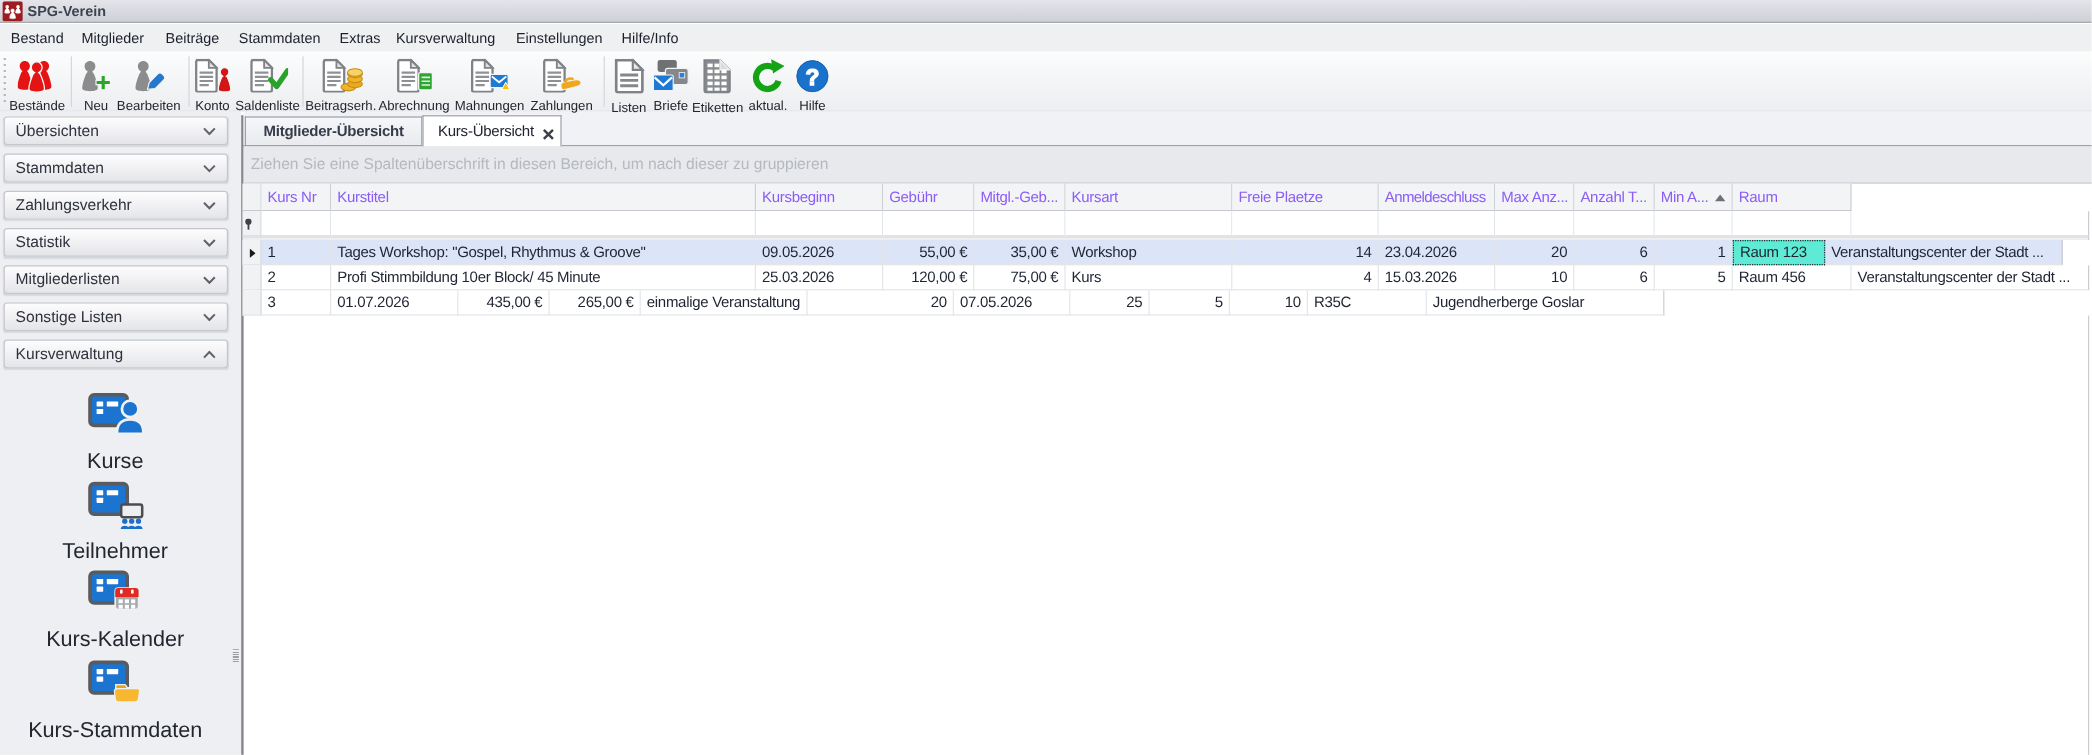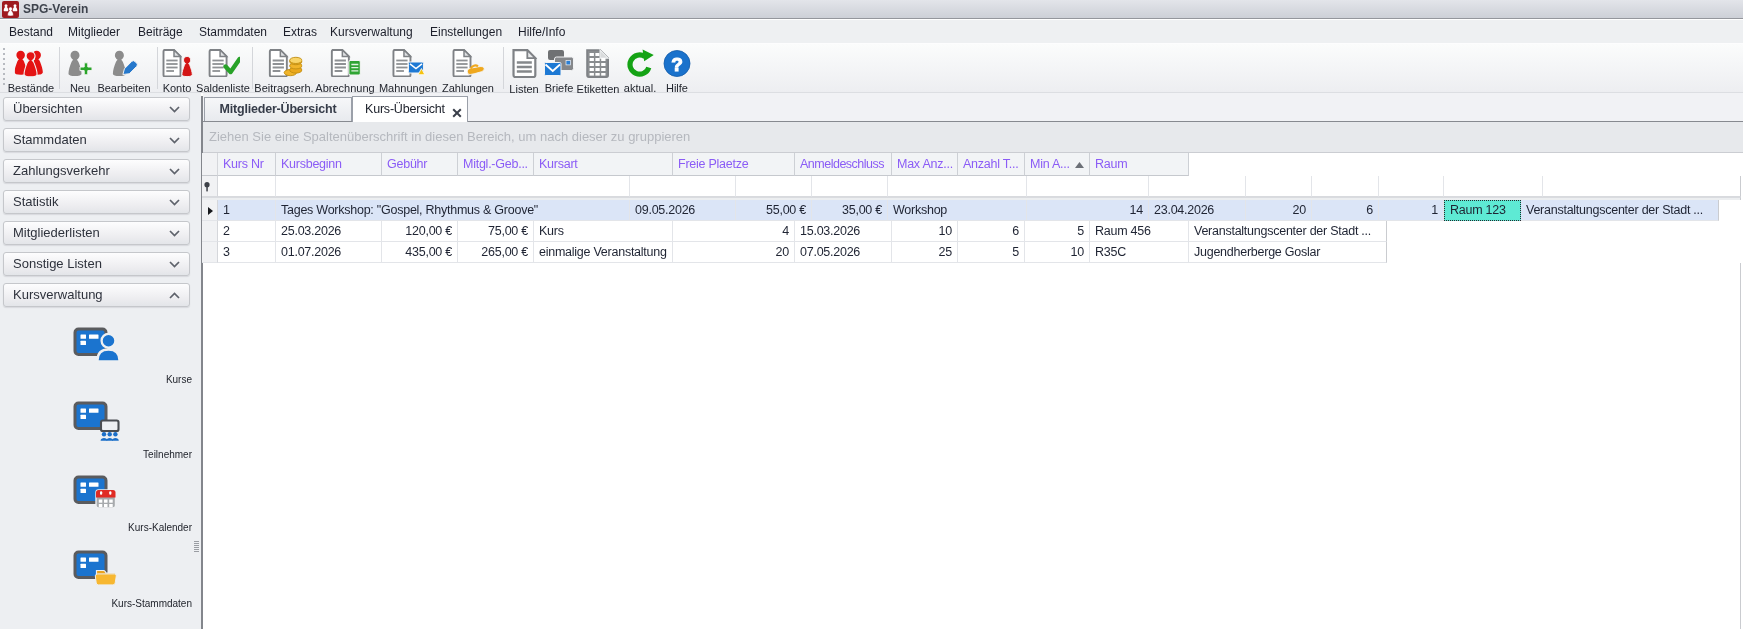--- a/index.html
+++ b/index.html
@@ -14,21 +14,21 @@
 .titem{top:49px;text-align:center;transform:translateX(-50%)}
 .titem .lbl{display:block;font-size:11px;color:#23262e;margin-top:1px}
 .tsep{top:47px;width:1px;height:42px;background:#d4d6da}
 #grip{left:3px;top:48px;width:2px;height:40px;background:repeating-linear-gradient(to bottom,#b7bac0 0 2px,transparent 2px 5px)}
 
 #sidebar{left:0;top:93px;width:201px;height:536px;background:#edeff2}
 #vline{left:201px;top:96px;width:2px;height:533px;background:#83868c}
 #tabstrip{left:203px;top:93px;width:1540px;height:28px;background:#f1f2f5}
 .acc{left:3px;width:187px;height:24px;border:1px solid #c5c7cb;border-radius:3px;background:linear-gradient(#fdfdfe,#ececef 70%,#e3e5e9);box-shadow:0 1px 1px rgba(60,60,70,.12);font-size:13px;color:#2e323c;line-height:22px;padding-left:9px}
 .chev{position:absolute;right:9px;top:8px}
-.navlbl{font-size:10px;color:#23262e;left:0;width:192px;text-align:right}
+.navlbl{font-size:18px;color:#23262e;left:0;width:192px;text-align:center}
 
 #tab1{left:204px;top:97px;width:148px;height:24px;background:linear-gradient(#f6f7f9,#e8eaee);border:1px solid #9ba0a9;border-bottom:none;font-size:12.5px;font-weight:bold;color:#363c49;text-align:center;line-height:23px;letter-spacing:-.2px}
 #tab2{left:352px;top:96px;width:116px;height:26px;background:#fff;border:1px solid #9ba0a9;border-bottom:none;font-size:12.5px;color:#20242e;line-height:25px;padding-left:12px;z-index:3;letter-spacing:-.2px}
 #darkline{left:203px;top:121px;width:1540px;height:1px;background:#878a90}
 #groupbar{left:203px;top:122px;width:1540px;height:31px;background:#e7e9ec;border-bottom:1px solid #cbcdd2;font-size:13px;color:#b5b8be;line-height:29px;padding-left:6px}
 
 .grow{position:absolute;left:202px;display:flex}
 .cell{border-right:1px solid #e3e5e9;border-bottom:1px solid #e3e5e9;padding:0 5px;font-size:12.5px;color:#1f2433;white-space:nowrap;overflow:hidden;letter-spacing:-.25px}
 .hcell{border-right:1px solid #cdd0d5;border-bottom:1px solid #c6c9ce;background:#f2f4f6;color:#8b5cf6;padding:0 5px;font-size:12.5px;white-space:nowrap;overflow:hidden;letter-spacing:-.25px}
 .fcell{border-right:1px solid #e3e5e9;border-bottom:1px solid #d8dade;background:#fff}
@@ -260,20 +260,21 @@
     <use href="#board"></use>
     <path d="M23.5 20.5 h7 q1 0 1.5.8 l1 1.7 h8.5 q1.5 0 1.5 1.5 v8.5 h-19.5 z" fill="#e9a31f" stroke="#eef0f2" stroke-width="1.2"></path>
     <path d="M22.3 25.8 q.3-1.9 2.3-1.9 h16.9 q2.1 0 1.8 2 l-1.1 7.1 q-.3 1.9-2.3 1.9 h-14.4 q-2 0-2.3-1.9 z" fill="#f7b731" stroke="#eef0f2" stroke-width="1"></path>
   </svg>
 <div class="abs navlbl" style="top:598px">Kurs-Stammdaten</div>
 <div class="abs" style="left:194px;top:541px;width:5px;height:12px;background:repeating-linear-gradient(to bottom,#9a9da3 0 1px,transparent 1px 2px)"></div>
 
 <div class="grow" style="top:153px;height:23px">
  <div class="hcell ind" style="width:16px"></div>
  <div class="hcell" style="width:58px;line-height:23px">Kurs Nr</div>
+ <div class="hcell" style="width:354px;line-height:23px">Kurstitel</div>
  <div class="hcell" style="width:106px;line-height:23px">Kursbeginn</div>
  <div class="hcell" style="width:76px;line-height:23px">Gebühr</div>
  <div class="hcell" style="width:76px;line-height:23px">Mitgl.-Geb...</div>
  <div class="hcell" style="width:139px;line-height:23px">Kursart</div>
  <div class="hcell" style="width:122px;line-height:23px">Freie Plaetze</div>
  <div class="hcell" style="width:97px;line-height:23px;letter-spacing:-.5px">Anmeldeschluss</div>
  <div class="hcell" style="width:66px;line-height:23px">Max Anz...</div>
  <div class="hcell" style="width:67px;line-height:23px">Anzahl T...</div>
  <div class="hcell" style="width:65px;line-height:23px">Min A... <svg width="9" height="6" style="float:right;margin-top:9px">
         <polygon points="4.5,0 9,6 0,6" fill="#6c7077"></polygon>
@@ -314,20 +315,21 @@
  <div class="cell sel" style="width:97px;line-height:20px">23.04.2026</div>
  <div class="cell sel num" style="width:66px;line-height:20px">20</div>
  <div class="cell sel num" style="width:67px;line-height:20px">6</div>
  <div class="cell sel num" style="width:65px;line-height:20px">1</div>
  <div class="cell" style="width:77px;line-height:18px;background:#5eead4;border:1px dotted #26282e">Raum 123</div>
  <div class="cell sel" style="width:198px;line-height:20px;border-right-color:#caccd0">Veranstaltungscenter der Stadt ...</div>
 </div>
 <div class="grow" style="top:221px;height:21px">
  <div class="cell ind" style="width:16px"></div>
  <div class="cell" style="width:58px;line-height:20px">2</div>
+ <div class="cell" style="width:354px;line-height:20px">Profi Stimmbildung 10er Block/ 45 Minute</div>
  <div class="cell" style="width:106px;line-height:20px">25.03.2026</div>
  <div class="cell num" style="width:76px;line-height:20px">120,00 €</div>
  <div class="cell num" style="width:76px;line-height:20px">75,00 €</div>
  <div class="cell" style="width:139px;line-height:20px">Kurs</div>
  <div class="cell num" style="width:122px;line-height:20px">4</div>
  <div class="cell" style="width:97px;line-height:20px">15.03.2026</div>
  <div class="cell num" style="width:66px;line-height:20px">10</div>
  <div class="cell num" style="width:67px;line-height:20px">6</div>
  <div class="cell num" style="width:65px;line-height:20px">5</div>
  <div class="cell" style="width:99px;line-height:20px">Raum 456</div>

